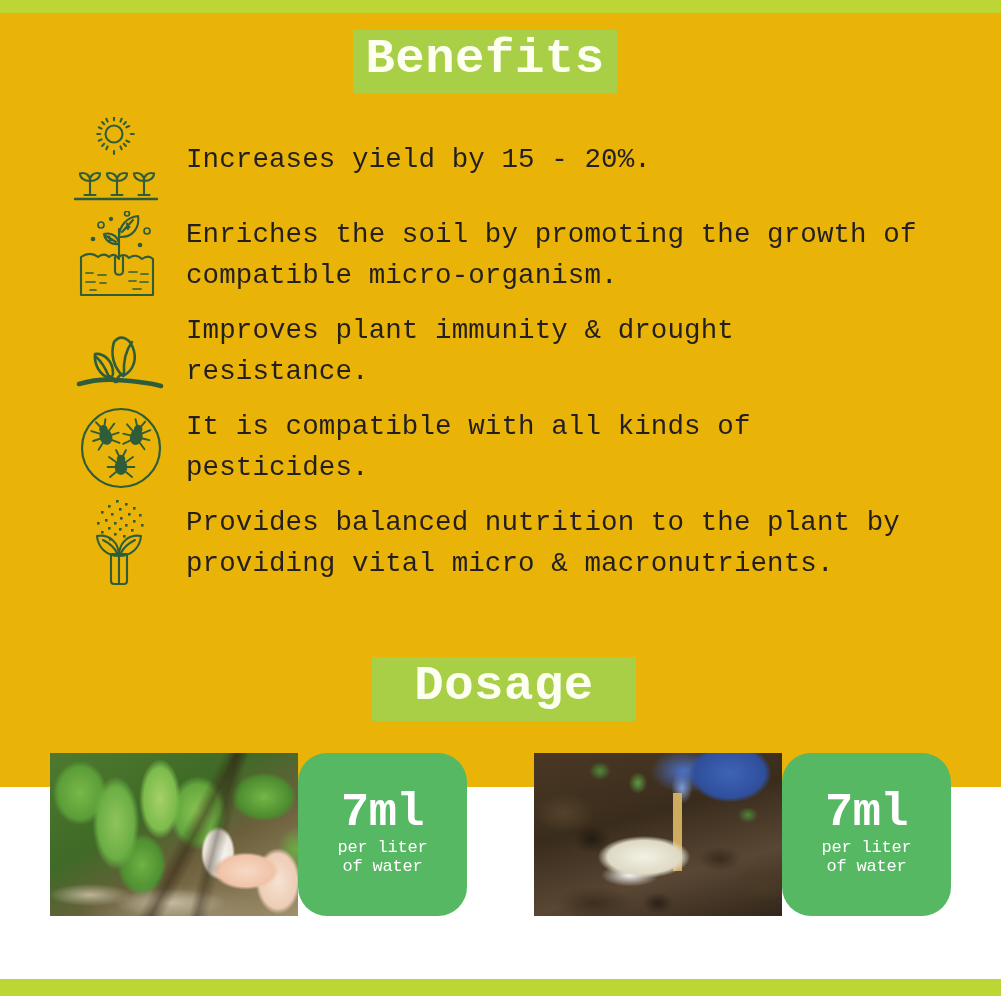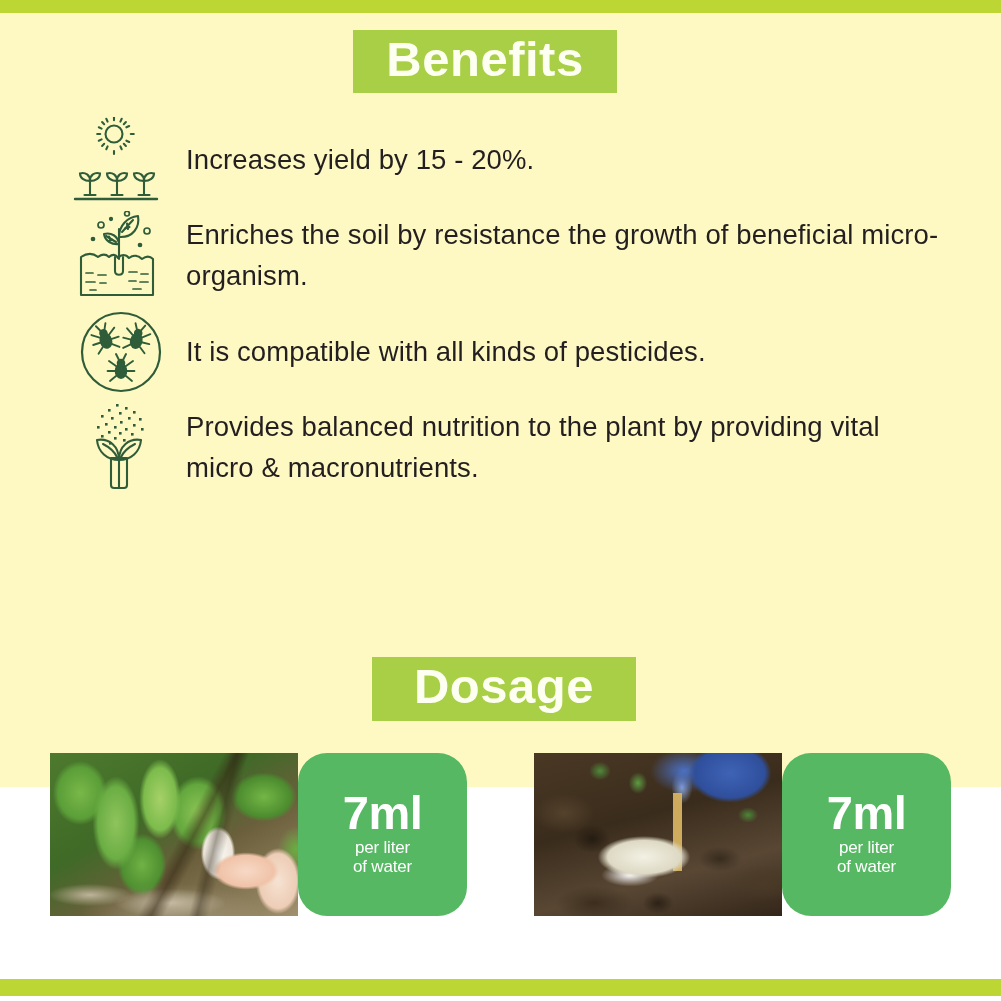--- a/index.html
+++ b/index.html
@@ -11,21 +11,22 @@
     background: #ffffff;
     font-family: "Liberation Sans", sans-serif;
     overflow: hidden;
     position: relative;
   }
 
   .page {
     position: relative;
     width: 1001px;
     height: 787px;
-    background: #fef9c3;
+    background: #eab308;
+    font-family: Liberation Mono, monospace;
   }
 
   
   .bar-top {
     position: absolute;
     left: 0; top: 0;
     width: 1001px;
     height: 13px;
     background: #bcd634;
   }
@@ -286,23 +287,41 @@
           <g stroke-width="1.7">
             <circle cx="30" cy="14" r="3"></circle>
             <circle cx="76" cy="20" r="3"></circle>
             <circle cx="56" cy="2.6" r="2.4"></circle>
             <circle cx="22" cy="28" r="1.5" fill="#2f5d3a"></circle>
             <circle cx="69" cy="34" r="1.5" fill="#2f5d3a"></circle>
             <circle cx="40" cy="8" r="1.3" fill="#2f5d3a"></circle>
           </g>
         </svg>
       </div>
-      <div class="benefit-text">Enriches the soil by resistance the growth of beneficial micro-organism.</div>
-    </div>
-
+      <div class="benefit-text">Enriches the soil by promoting the growth of compatible micro-organism.</div>
+    </div>
+
+    <div class="benefit-row">
+      <div class="benefit-icon">
+        <svg width="100" height="84" viewBox="0 0 100 84" fill="none" stroke="#2f5d3a" stroke-width="2.6" stroke-linecap="round" stroke-linejoin="round">
+
+          <path d="M52 66c-9-8-13-21-9-34C50 23 60 29 63 41c3 12-3 21-11 25z"></path>
+          <path d="M53 65c-1-14 2-25 8-33"></path>
+
+          <path d="M38 68c-9-3-15-13-14-24 10-1 18 8 18 19 0 2 0 4-4 5z"></path>
+          <path d="M38 67c-4-10-8-16-13-20"></path>
+
+          <path d="M46 72c0-4 2-7 6-8"></path>
+          <path d="M44 72c-1-3-3-5-6-6"></path>
+
+          <path d="M8 74c14-4 26-5 38-4 16 1 30 2 44 6" stroke-width="4.6"></path>
+        </svg>
+      </div>
+      <div class="benefit-text">Improves plant immunity &amp; drought  resistance.</div>
+    </div>
 
     <div class="benefit-row">
       <div class="benefit-icon">
         <svg width="92" height="88" viewBox="0 0 92 88" fill="none" stroke="#2f5d3a" stroke-width="2.2" stroke-linecap="round">
           <circle cx="46" cy="44" r="39"></circle>
 
           <g transform="translate(30,30) rotate(-18)" fill="#2f5d3a">
             <ellipse cx="0" cy="3" rx="5.2" ry="7"></ellipse>
             <circle cx="0" cy="-5" r="3.2"></circle>
             <g stroke="#2f5d3a" stroke-width="1.9" fill="none">

